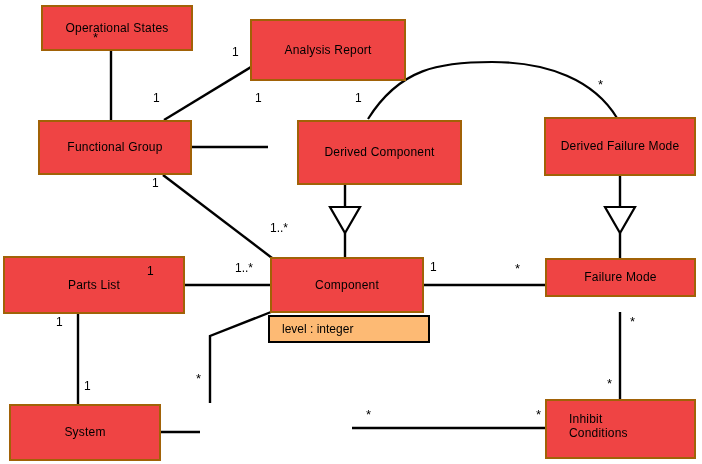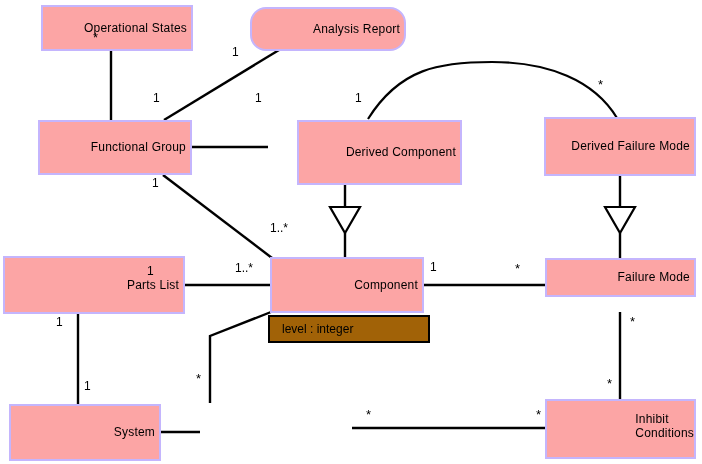--- a/index.html
+++ b/index.html
@@ -19,25 +19,24 @@
     position: absolute;
     left: 0;
     top: 0;
     width: 702px;
     height: 464px;
     pointer-events: none;
   }
   .uml-class {
     position: absolute;
     box-sizing: border-box;
-    border: 2px solid #c4b5fd;
-    background: #fca5a5;
+    border: 2px solid #a16207;
+    background: #ef4444;
     display: flex;
     flex-direction: column;
-    align-items: flex-end;
   }
   .class-name {
     flex: 1 1 auto;
     display: flex;
     align-items: center;
     justify-content: center;
     font-size: 12px;
     color: #000000;
     letter-spacing: 0.2px;
     line-height: 1.2;
@@ -49,21 +48,21 @@
     align-items: flex-start;
     justify-content: flex-start;
     padding: 11px 0 0 22px;
     text-align: left;
     white-space: pre-line;
   }
   .attr-compartment {
     position: absolute;
     box-sizing: border-box;
     border: 2px solid #000000;
-    background: #a16207;
+    background: #fdba74;
     display: flex;
     align-items: center;
     font-size: 12px;
     color: #000000;
     padding-left: 12px;
   }
   .mult-label {
     position: absolute;
     font-size: 12px;
     color: #000000;
@@ -111,21 +110,21 @@
 
     <line x1="155" y1="432" x2="200" y2="432" stroke="#000" stroke-width="2.4"></line>
 
     <line x1="352" y1="428" x2="545" y2="428" stroke="#000" stroke-width="2.4"></line>
   </svg>
 
   <div class="uml-class" style="left:41px; top:5px; width:152px; height:46px;">
     <div class="class-name">Operational States</div>
   </div>
 
-  <div class="uml-class" style="left:250px; top:7px; width:156px; height:44px;border-radius:16px;">
+  <div class="uml-class" style="left:250px; top:19px; width:156px; height:62px;">
     <div class="class-name">Analysis Report</div>
   </div>
 
   <div class="uml-class" style="left:38px; top:120px; width:154px; height:55px;">
     <div class="class-name">Functional Group</div>
   </div>
 
   <div class="uml-class" style="left:268px; top:120px; width:165px; height:65px;margin-left:29px;">
     <div class="class-name">Derived Component</div>
   </div>

